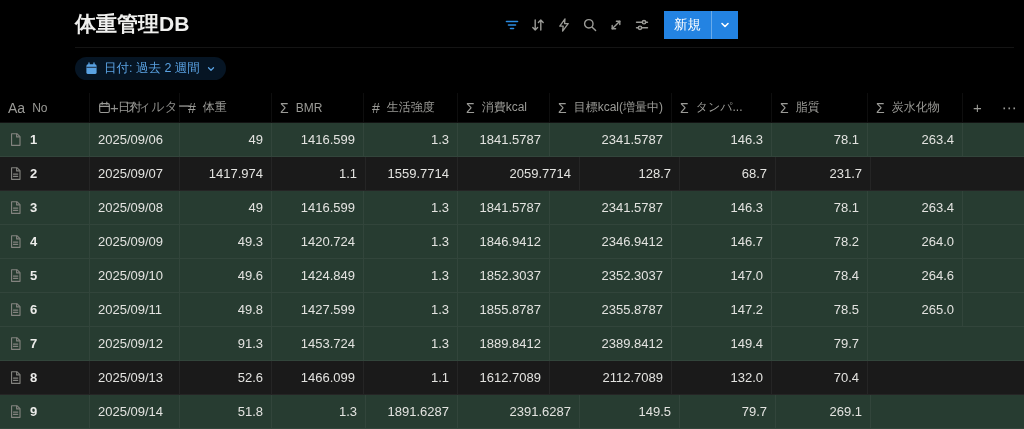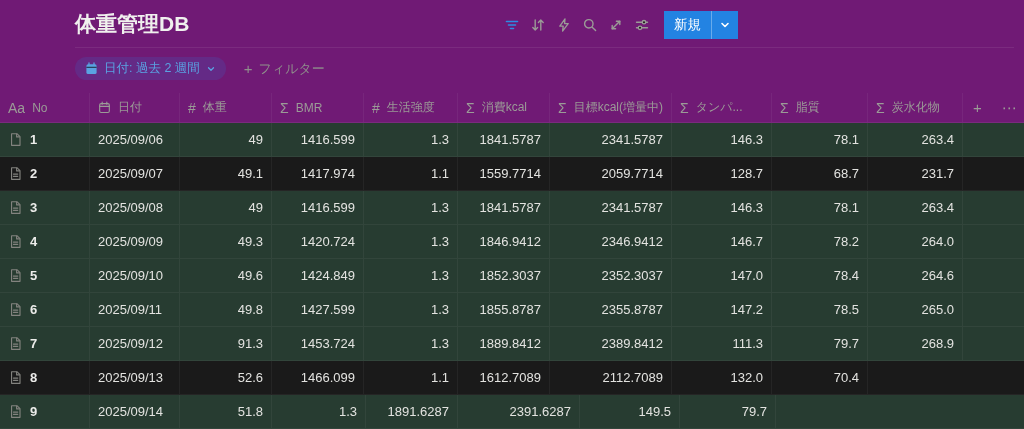--- a/index.html
+++ b/index.html
@@ -1,22 +1,22 @@
 <!DOCTYPE html>
 <html style="--accent: #2383e2; --hl: #273c31;"><head>
 <meta charset="utf-8">
 <style>
   html,body{margin:0;padding:0;background:#191919;}
   body{width:1024px;height:429px;overflow:hidden;font-family:"Liberation Sans",sans-serif;}
-  .app{position:relative;width:1024px;height:429px;background:#701a75;color:#e4e4e1;text-align:center;}
+  .app{position:relative;width:1024px;height:429px;background:#000000;color:#e4e4e1;text-align:center;}
 
   
   .page-title{position:absolute;left:75px;top:11px;font-size:21px;line-height:26px;font-weight:700;color:#f0f0ee;}
   .tab-divider{position:absolute;left:75px;right:10px;top:47px;height:1px;background:rgba(255,255,255,0.08);}
-  .filter-bar{position:absolute;left:75px;top:57px;display:flex;align-items:center;gap:18px;}
+  .filter-bar{position:absolute;left:75px;top:57px;display:flex;align-items:center;gap:18px;flex-direction:column;}
   .chip{display:flex;align-items:center;gap:6px;background:rgba(35,131,226,0.16);border-radius:12px;height:23px;padding:0 10px;color:#5aa2e2;font-size:12.5px;cursor:pointer;white-space:nowrap;}
   .chip svg{display:block;}
   .add-filter{display:flex;align-items:center;gap:6px;color:#8f8f8c;font-size:13px;cursor:pointer;}
   .add-filter .plus{font-size:15px;line-height:1;}
 
   .toolbar{position:absolute;left:500px;top:11px;display:flex;align-items:center;gap:2px;}
   .tbtn{width:24px;height:24px;display:flex;align-items:center;justify-content:center;border-radius:4px;cursor:pointer;}
   .tbtn svg{display:block;}
   .new-btn{display:flex;align-items:stretch;height:28px;background:var(--accent,#2383e2);border-radius:0;color:#fff;font-size:13.5px;margin-left:8px;overflow:hidden;cursor:pointer;}
   .new-main{display:flex;align-items:center;padding:0 10px;font-weight:500;}
@@ -225,21 +225,20 @@
           <g class="icon-lines" stroke-linecap="round">
                     <line x1="5.8" y1="8.6" x2="10.4" y2="8.6"></line>
                     <line x1="5.8" y1="11" x2="10.4" y2="11"></line>
                   </g>
         </g>
               </svg>
       </span>
       <span class="v">2</span>
     </div>
     <div class="cell w-date">2025/09/07</div>
-    <div class="cell num w-weight">49.1</div>
     <div class="cell num w-bmr">1417.974</div>
     <div class="cell num w-act">1.1</div>
     <div class="cell num w-burn">1559.7714</div>
     <div class="cell num w-target">2059.7714</div>
     <div class="cell num w-prot">128.7</div>
     <div class="cell num w-fat">68.7</div>
     <div class="cell num w-carb">231.7</div>
     <div class="cell c-extra w-extra"></div>
   </div>
         <div class="row hl">
@@ -365,23 +364,22 @@
               </svg>
       </span>
       <span class="v">7</span>
     </div>
     <div class="cell w-date">2025/09/12</div>
     <div class="cell num w-weight">91.3</div>
     <div class="cell num w-bmr">1453.724</div>
     <div class="cell num w-act">1.3</div>
     <div class="cell num w-burn">1889.8412</div>
     <div class="cell num w-target">2389.8412</div>
-    <div class="cell num w-prot">111.3</div>
+    <div class="cell num w-prot">149.4</div>
     <div class="cell num w-fat">79.7</div>
-    <div class="cell num w-carb">268.9</div>
     <div class="cell c-extra w-extra"></div>
   </div>
         <div class="row">
     <div class="cell c-no w-no">
       <span class="row-icon">
         <svg width="15" height="15" viewBox="0 0 16 16">
                 <g fill="none" stroke="#83837f" stroke-width="1.2" stroke-linejoin="round">
           <path d="M3.8 1.8h5.7L12.8 5v9.2H3.8z"></path>
                   <path d="M9.2 1.8v3.4h3.4"></path>
           <g class="icon-lines" stroke-linecap="round">
@@ -419,19 +417,20 @@
       </span>
       <span class="v">9</span>
     </div>
     <div class="cell w-date">2025/09/14</div>
     <div class="cell num w-weight">51.8</div>
     <div class="cell num w-act">1.3</div>
     <div class="cell num w-burn">1891.6287</div>
     <div class="cell num w-target">2391.6287</div>
     <div class="cell num w-prot">149.5</div>
     <div class="cell num w-fat">79.7</div>
+    <div class="cell num w-carb">269.1</div>
     <div class="cell c-extra w-extra"></div>
   </div>
       </div>
 
   </div>
 
 </div>
 
 </body></html>

